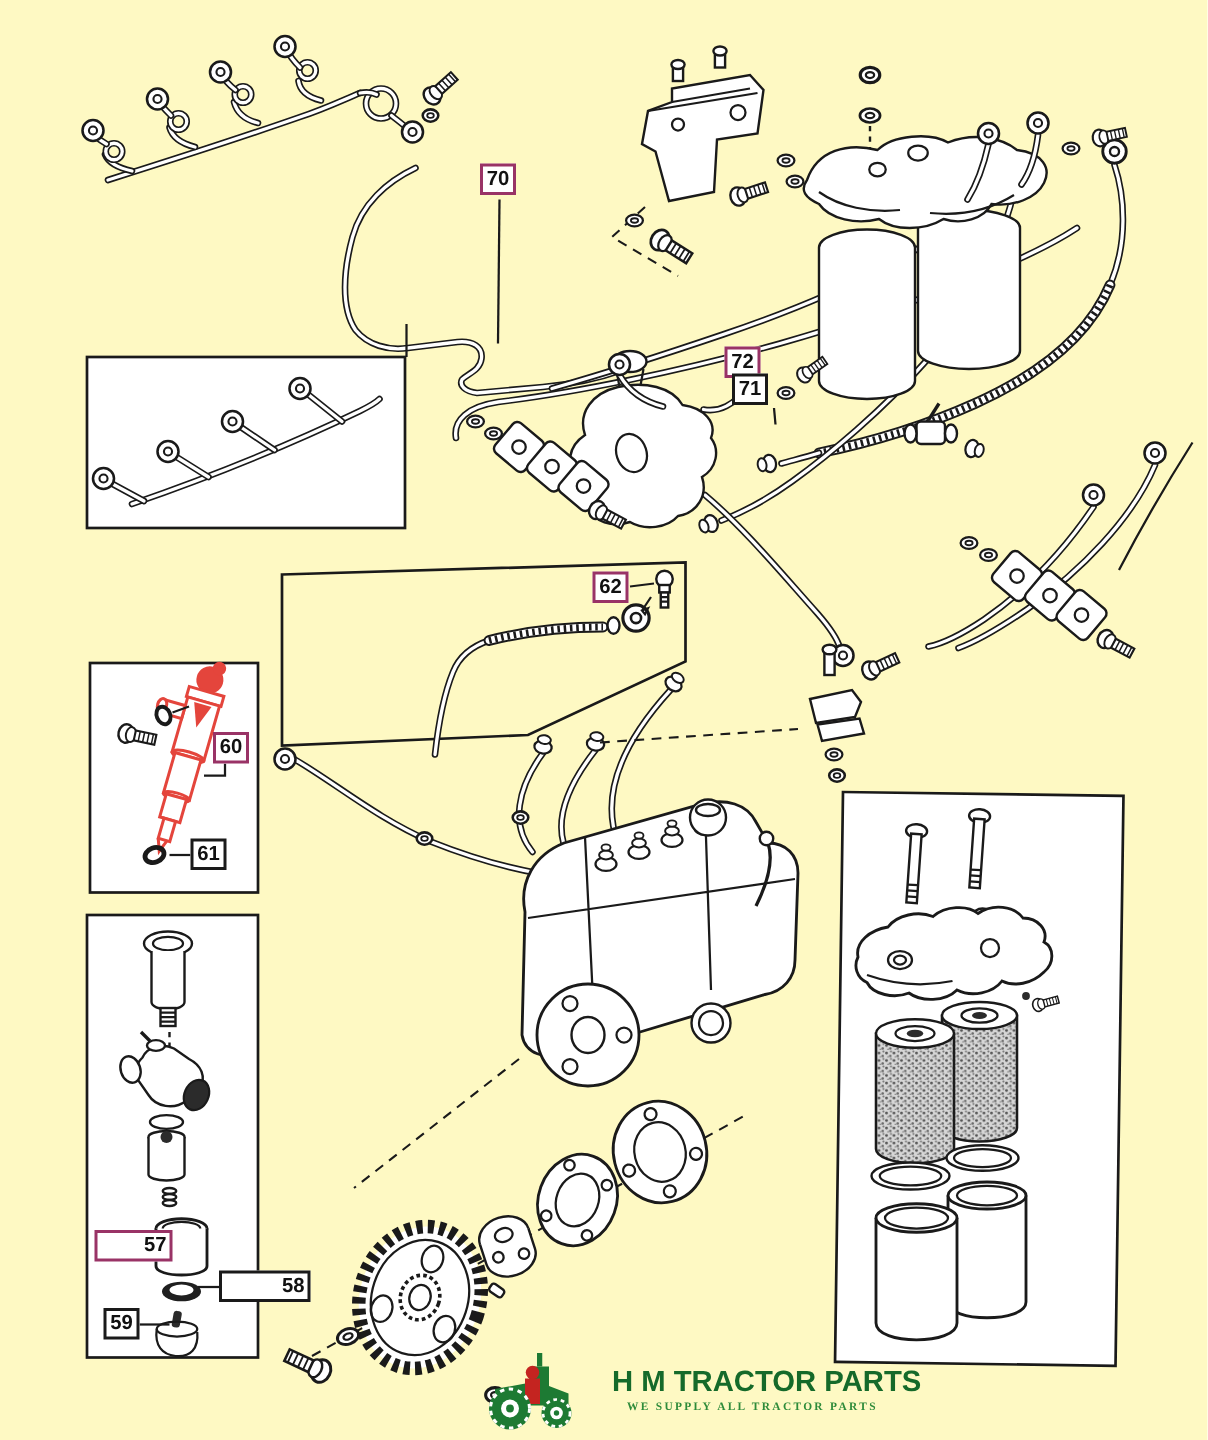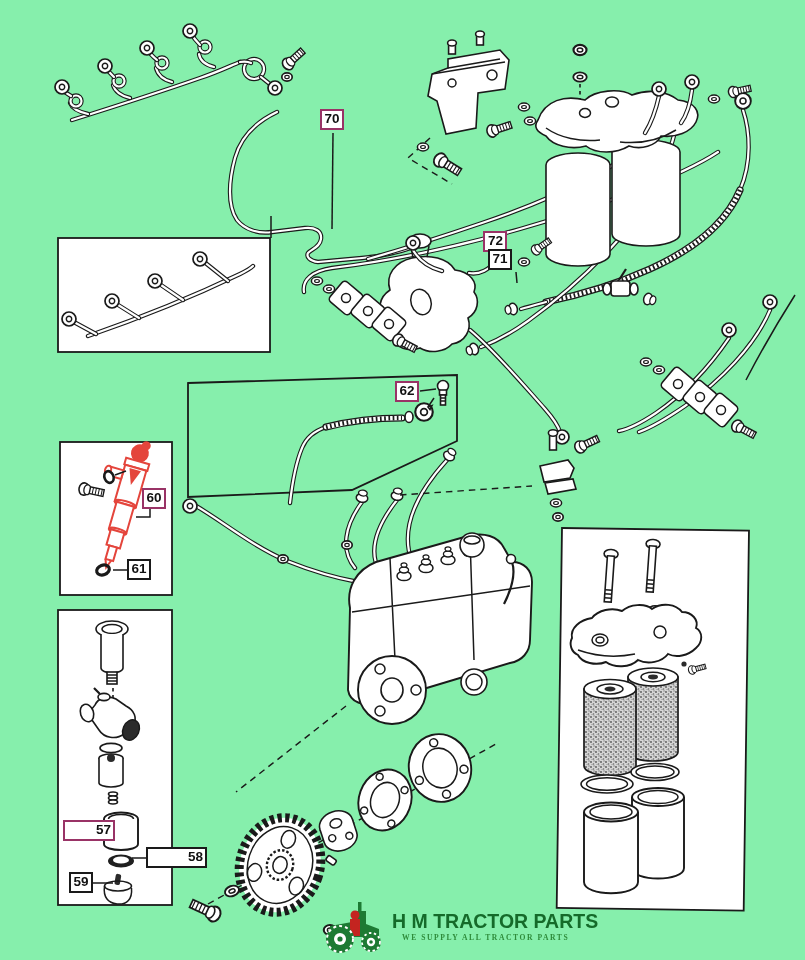--- a/index.html
+++ b/index.html
@@ -1,16 +1,16 @@
 <!DOCTYPE html>
 <html><head>
 <meta charset="utf-8">
 <style>
   html,body{margin:0;padding:0;background:#fff;}
-  #stage{position:relative;width:805px;height:960px;background:#86efac;overflow:hidden;
+  #stage{position:relative;width:805px;height:960px;background:#fef9c3;overflow:hidden;
          font-family:"Liberation Sans",sans-serif;}
   #art{position:absolute;left:0;top:0;}
   
   .pipe{fill:none;stroke:#1a1a1a;stroke-width:4.4;stroke-linecap:round;stroke-linejoin:round;}
   .pipe-in{fill:none;stroke:#ffffff;stroke-width:2.2;stroke-linecap:round;stroke-linejoin:round;}
   .braid{fill:none;stroke:#1a1a1a;stroke-width:7.2;stroke-linecap:round;}
   .braid-mid{fill:none;stroke:#ffffff;stroke-width:4.6;stroke-linecap:round;}
   .braid-hatch{fill:none;stroke:#1a1a1a;stroke-width:4.6;stroke-dasharray:1.7 2.5;stroke-linecap:butt;}
   .thin{fill:none;stroke:#1a1a1a;stroke-width:1.5;}
   .t2{fill:none;stroke:#1a1a1a;stroke-width:2.2;}
@@ -19,21 +19,21 @@
   .wf{fill:#ffffff;stroke:#1a1a1a;stroke-width:1.6;}
   .wf2{fill:#ffffff;stroke:#1a1a1a;stroke-width:1.9;}
   .boxline{fill:none;stroke:#1a1a1a;stroke-width:1.8;}
   .boxfill{fill:#ffffff;stroke:#1a1a1a;stroke-width:1.8;}
   .red{stroke:#e4453c;}
   .callout{position:absolute;box-sizing:border-box;min-width:24px;height:21px;background:#fff;
            border:2.6px solid #1a1a1a;color:#111;font-size:13.5px;font-weight:bold;
            text-align:center;line-height:16px;padding:0 2px;letter-spacing:0;}
   .callout.hl{border-color:#993366;}
   #logo{position:absolute;left:322px;top:896px;display:flex;align-items:center;}
-  #logo .txt{margin-left:6px;}
+  #logo .txt{margin-left:22px;}
   #brand{font-size:19.5px;font-weight:bold;color:#156a2a;letter-spacing:0px;line-height:20px;}
   #tagline{font-size:7.6px;font-weight:bold;color:#2e8b3a;letter-spacing:1.55px;margin-top:2px;margin-left:10px;font-family:Liberation Serif, serif;}
 </style>
 </head>
 <body>
 
 <div id="stage">
 
 <svg id="art" width="805" height="960" viewBox="0 0 805 960">
   <defs>
@@ -519,21 +519,21 @@
     <path class="thin" d="M420,391 L436,389"></path>
     <path class="thin" d="M150,509 L150,517 L136,517"></path>
     <path class="thin" d="M127,570 L113,570"></path>
     <path class="thin" d="M88,831 L103,831"></path>
     <path class="thin" d="M146,858 L132,858"></path>
     <path class="thin" d="M93,883 L113,883"></path>
   </g>
 </svg>
 
 <div class="callout hl" style="left: 320px; top: 109px; border-color: rgb(153, 51, 102);"><span>70</span></div>
-<div class="callout hl" style="left: 483px; top: 231px; border-color: rgb(153, 51, 102); text-align: right;"><span>72</span></div>
+<div class="callout hl" style="left: 483px; top: 231px; border-color: rgb(153, 51, 102);"><span>72</span></div>
 <div class="callout" style="left: 488px; top: 249px; border-color: rgb(26, 26, 26);"><span>71</span></div>
 <div class="callout hl" style="left: 395px; top: 381px; border-color: rgb(153, 51, 102);"><span>62</span></div>
 <div class="callout hl" style="left: 142px; top: 488px; border-color: rgb(153, 51, 102);"><span>60</span></div>
 <div class="callout" style="left: 127px; top: 559px; border-color: rgb(26, 26, 26);"><span>61</span></div>
 <div class="callout hl" style="left: 63px; top: 820px; border-color: rgb(153, 51, 102); padding-left: 31px;"><span>57</span></div>
 <div class="callout" style="left: 146px; top: 847px; border-color: rgb(26, 26, 26); padding-left: 40px;"><span>58</span></div>
 <div class="callout" style="left: 69px; top: 872px; border-color: rgb(26, 26, 26);"><span>59</span></div>
 
 <div id="logo">
   <svg width="64" height="60" viewBox="0 0 64 60">

